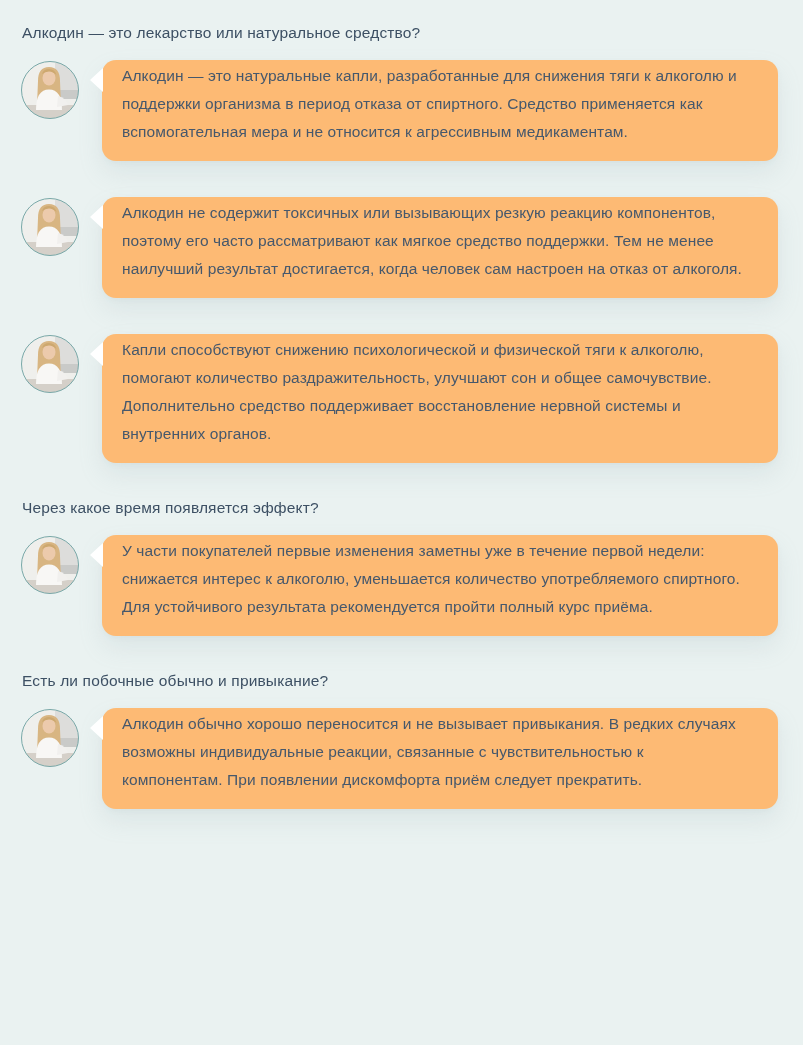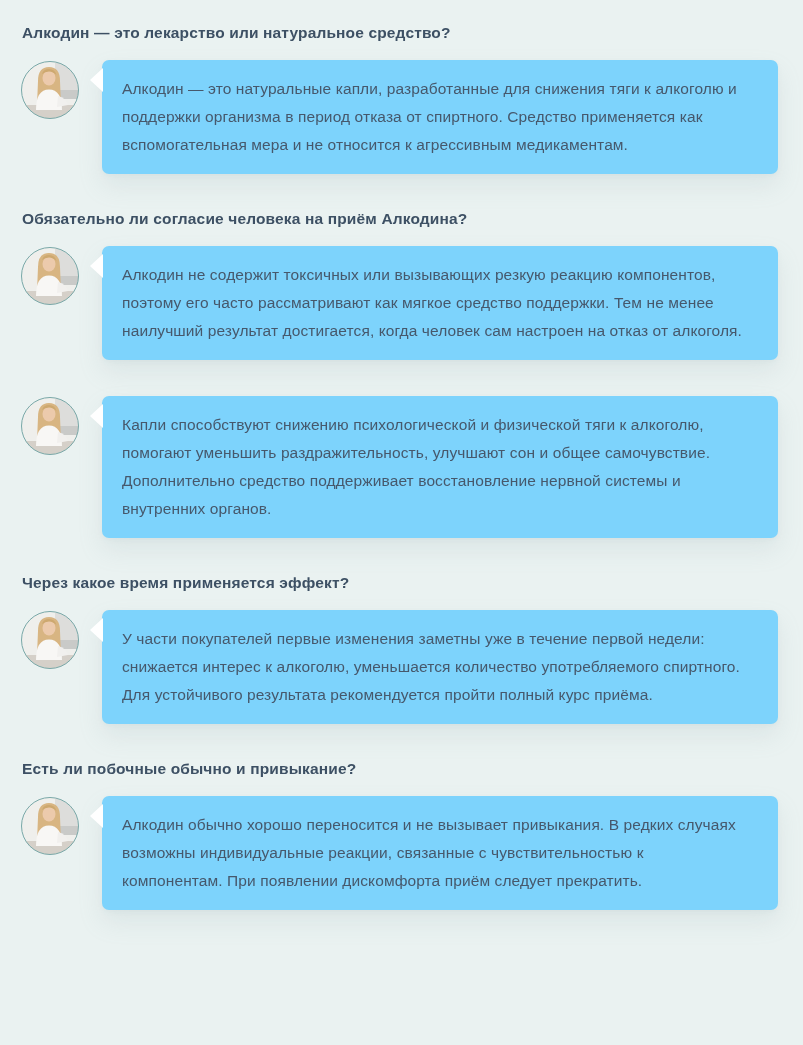--- a/index.html
+++ b/index.html
@@ -7,37 +7,37 @@
   body {
     background:#eaf2f1;
     font-family:"Liberation Sans", sans-serif;
     overflow:hidden;
   }
   .faq-wrap { padding:24px 25px 0 20px; }
   .faq-item { margin-bottom:36px; }
   .question {
     color:#3d5064;
     font-size:15.5px;
-    font-weight:700;
+    font-weight:400;
     letter-spacing:0.15px;
     margin:0 0 18px 2px;
   }
   .row { display:flex; align-items:flex-start; }
   .avatar-wrap {
     width:60px; height:60px;
     flex:none;
     margin-right:22px;
   }
   .avatar-wrap svg { display:block; width:60px; height:60px; }
   .bubble {
     position:relative;
     flex:1;
-    background:#7dd3fc;
-    border-radius:7px;
-    padding:15px 30px 15px 20px;
+    background:#fdba74;
+    border-radius:14px;
+    padding:2px 30px 15px 20px;
     box-shadow:0 12px 24px rgba(141,166,175,0.16), 0 2px 5px rgba(141,166,175,0.07);
   }
   .bubble::before {
     content:"";
     position:absolute;
     left:-12px; top:8px;
     width:0; height:0;
     border-style:solid;
     border-width:12px 13px 12px 0;
     border-color:transparent #ffffff transparent transparent;
@@ -78,21 +78,20 @@
     <circle cx="30" cy="30" r="28.5" fill="none" stroke="#79a8a8" stroke-width="1"></circle>
   </svg>
         </div>
       <div class="bubble">
         <p class="answer">Алкодин — это натуральные капли, разработанные для снижения тяги к алкоголю и поддержки организма в период отказа от спиртного. Средство применяется как вспомогательная мера и не относится к агрессивным медикаментам.</p>
       </div>
     </div>
   </div>
 
   <div class="faq-item">
-    <p class="question">Обязательно ли согласие человека на приём Алкодина?</p>
     <div class="row">
       <div class="avatar-wrap">
           <svg viewBox="0 0 60 60">
     <defs>
       <clipPath id="avclip-1">
                 <circle cx="30" cy="30" r="28.5"></circle>
               </clipPath>
     </defs>
     <g clip-path="url(#avclip-1)">
       <rect width="60" height="60" fill="#efefec"></rect>
@@ -131,27 +130,27 @@
       <path d="M18 21 Q18 7 29 7 Q40 7 40 21 L41 45 L17 45 Z" fill="#d8b582"></path>
       <ellipse cx="29" cy="18" rx="6.5" ry="7.5" fill="#eccaac"></ellipse>
       <path d="M22 14 Q23.5 9 29 9 Q35 9 36.5 15 Q33 11.5 29 11.5 Q25 11.5 22 14 Z" fill="#cda86f"></path>
       <path d="M16 50 Q16 29.5 29 29.5 Q42 29.5 42 50 Z" fill="#f8f7f5"></path>
       <path d="M38 36 Q46 38 48 45 L37 47 Z" fill="#f1f0ee"></path>
     </g>
     <circle cx="30" cy="30" r="28.5" fill="none" stroke="#79a8a8" stroke-width="1"></circle>
   </svg>
         </div>
       <div class="bubble">
-        <p class="answer">Капли способствуют снижению психологической и физической тяги к алкоголю, помогают уменьшить раздражительность, улучшают сон и общее самочувствие. Дополнительно средство поддерживает восстановление нервной системы и внутренних органов.</p>
-      </div>
-    </div>
-  </div>
-
-  <div class="faq-item">
-    <p class="question">Через какое время применяется эффект?</p>
+        <p class="answer">Капли способствуют снижению психологической и физической тяги к алкоголю, помогают количество раздражительность, улучшают сон и общее самочувствие. Дополнительно средство поддерживает восстановление нервной системы и внутренних органов.</p>
+      </div>
+    </div>
+  </div>
+
+  <div class="faq-item">
+    <p class="question">Через какое время появляется эффект?</p>
     <div class="row">
       <div class="avatar-wrap">
           <svg viewBox="0 0 60 60">
     <defs>
       <clipPath id="avclip-3">
                 <circle cx="30" cy="30" r="28.5"></circle>
               </clipPath>
     </defs>
     <g clip-path="url(#avclip-3)">
       <rect width="60" height="60" fill="#efefec"></rect>

